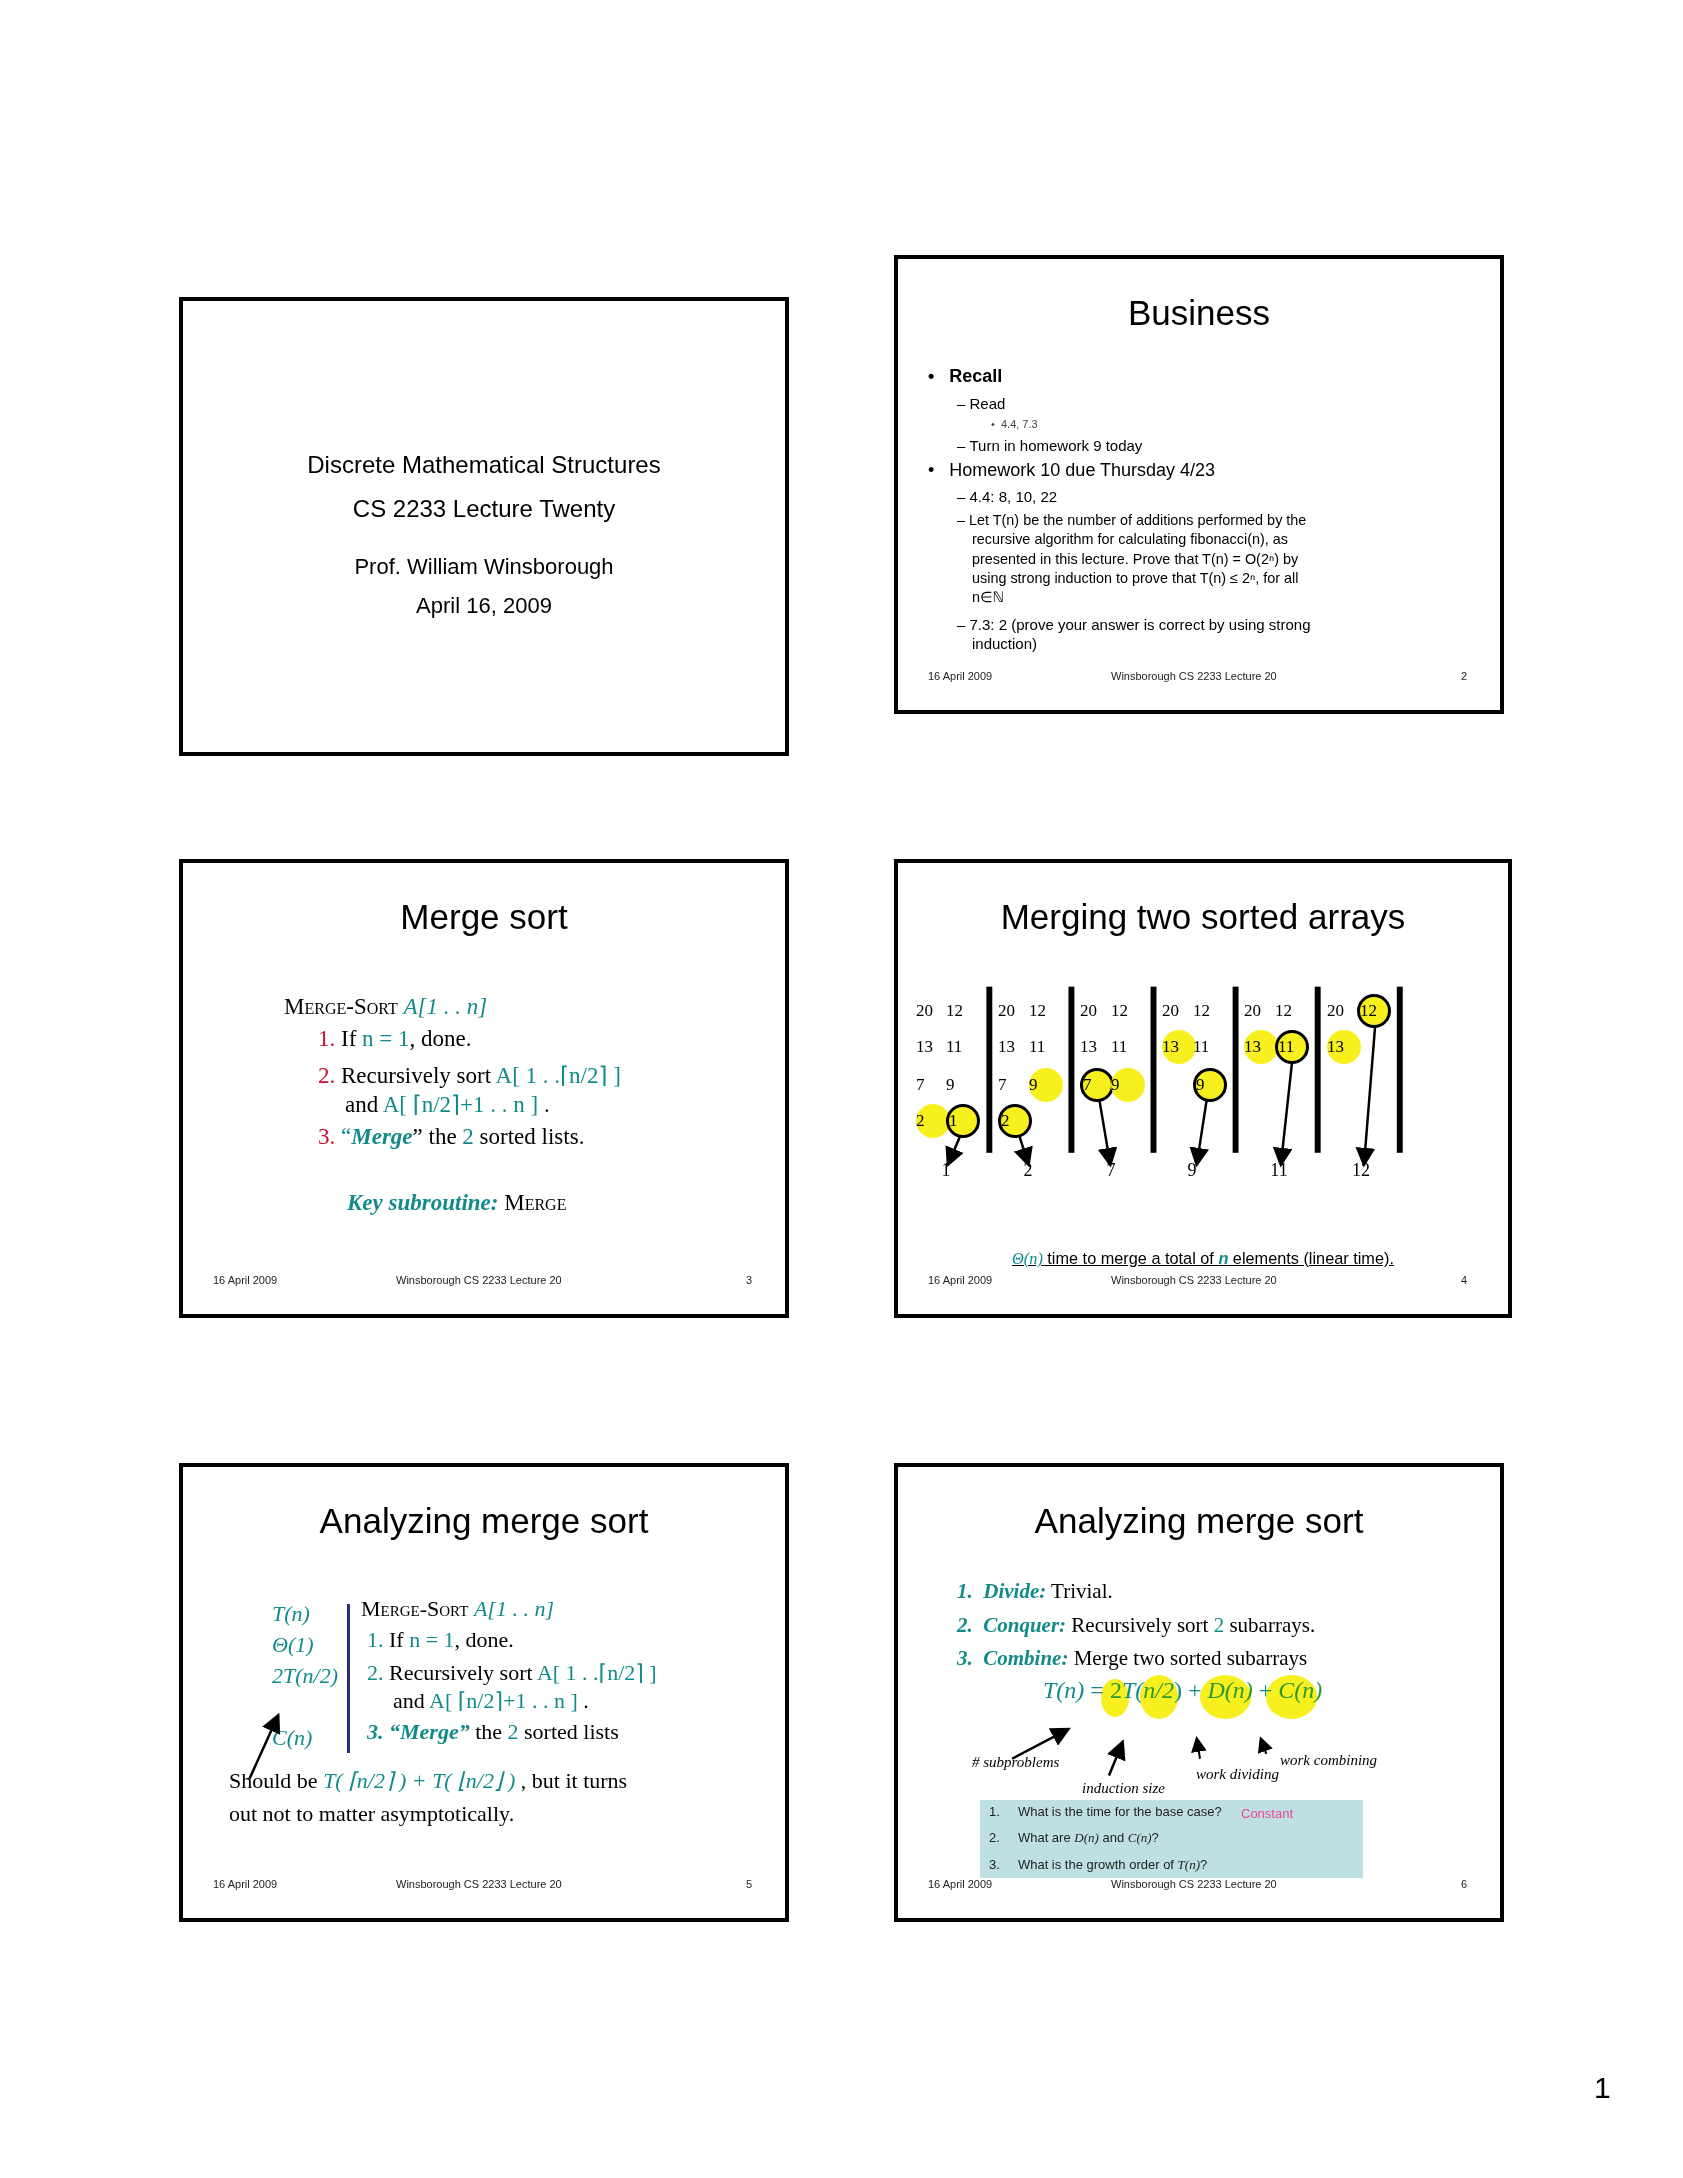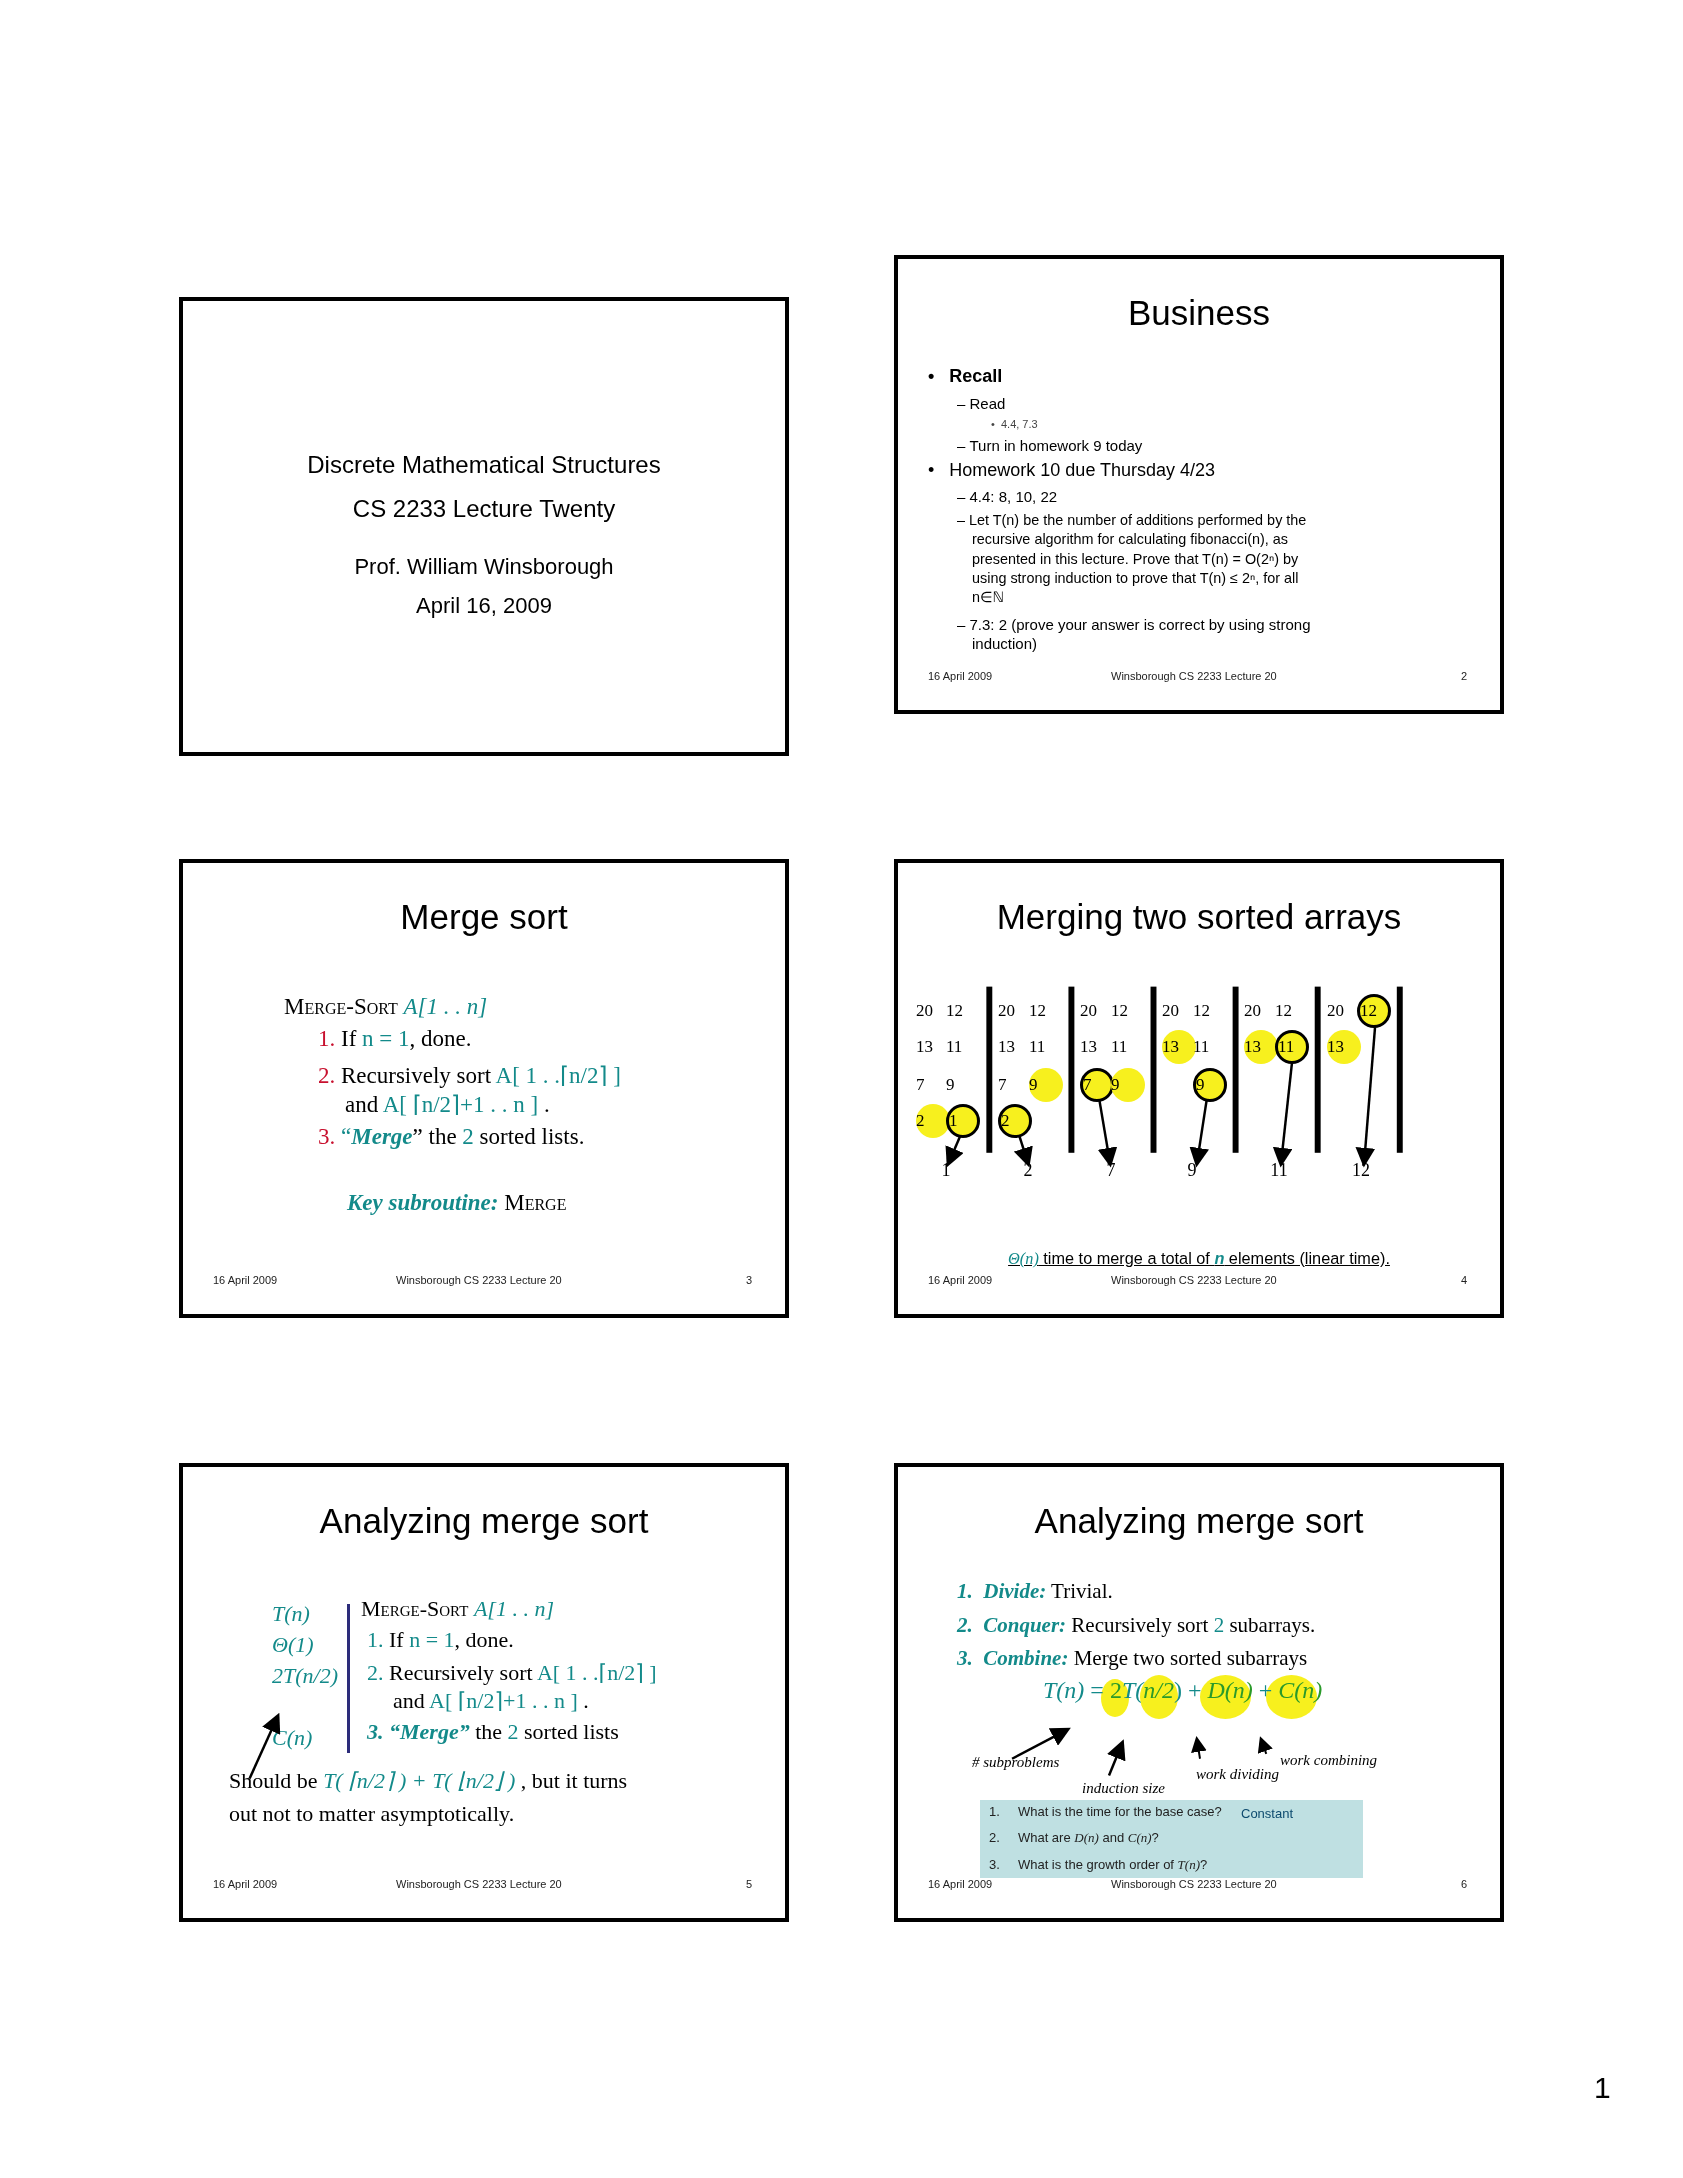--- a/index.html
+++ b/index.html
@@ -76,21 +76,21 @@
   </div>
   <div class="abs serif" style="left:164px;top:327px;font-size:23px;">
     <span class="teal" style="font-style:italic;font-weight:bold;">Key subroutine:</span>
     <span class="sc">Merge</span>
   </div>
   <div class="footer" style="left:30px;">16 April  2009</div>
   <div class="footer" style="left:213px;">Winsborough CS 2233 Lecture 20</div>
   <div class="footer" style="left:563px;">3</div>
 </div>
 
-<div class="slide" style="left:894px;top:859px;">
+<div class="slide" style="left:894px;top:859px;padding-left:8px;">
   <div class="title" style="top:34px;">Merging two sorted arrays</div>
   <svg width="602" height="451" style="position:absolute;left:0;top:0;" viewBox="0 0 608 456">
     <defs>
       <marker id="ah" markerWidth="8" markerHeight="8" refX="6" refY="4" orient="auto">
         <path d="M0,0 L8,4 L0,8 z" fill="#000"></path>
       </marker>
     </defs>
 
     <rect x="89" y="125" width="6" height="168" fill="#000"></rect>
     <rect x="172" y="125" width="6" height="168" fill="#000"></rect>
@@ -239,21 +239,21 @@
   </svg>
   <div class="abs serif" style="left:74px;top:287px;font-size:15px;font-style:italic;"># subproblems</div>
   <div class="abs serif" style="left:184px;top:313px;font-size:15px;font-style:italic;">induction size</div>
   <div class="abs serif" style="left:298px;top:299px;font-size:15px;font-style:italic;">work dividing</div>
   <div class="abs serif" style="left:382px;top:285px;font-size:15px;font-style:italic;">work combining</div>
   <div class="qbox" style="left:82px;top:333px;width:383px;height:78px;"></div>
   <div class="qrow" style="left:91px;top:337px;">
     <span>1.</span>&nbsp;&nbsp;&nbsp;&nbsp;
     <span>What is the time for the base case?</span>
   </div>
-  <div class="qrow" style="left:343px;top:339px;color:#0c4a6e;">Constant</div>
+  <div class="qrow" style="left:343px;top:339px;color:#ec4899;">Constant</div>
   <div class="qrow" style="left:91px;top:363px;">
     <span>2.</span>&nbsp;&nbsp;&nbsp;&nbsp;
     <span>What are </span><span class="serif" style="font-style:italic;">D(n)</span><span> and </span><span class="serif" style="font-style:italic;">C(n)</span><span>?</span>
   </div>
   <div class="qrow" style="left:91px;top:390px;">
     <span>3.</span>&nbsp;&nbsp;&nbsp;&nbsp;
     <span>What is the growth order of </span><span class="serif" style="font-style:italic;">T(n)</span><span>?</span>
   </div>
   <div class="footer" style="left:30px;">16 April  2009</div>
   <div class="footer" style="left:213px;">Winsborough CS 2233 Lecture 20</div>

